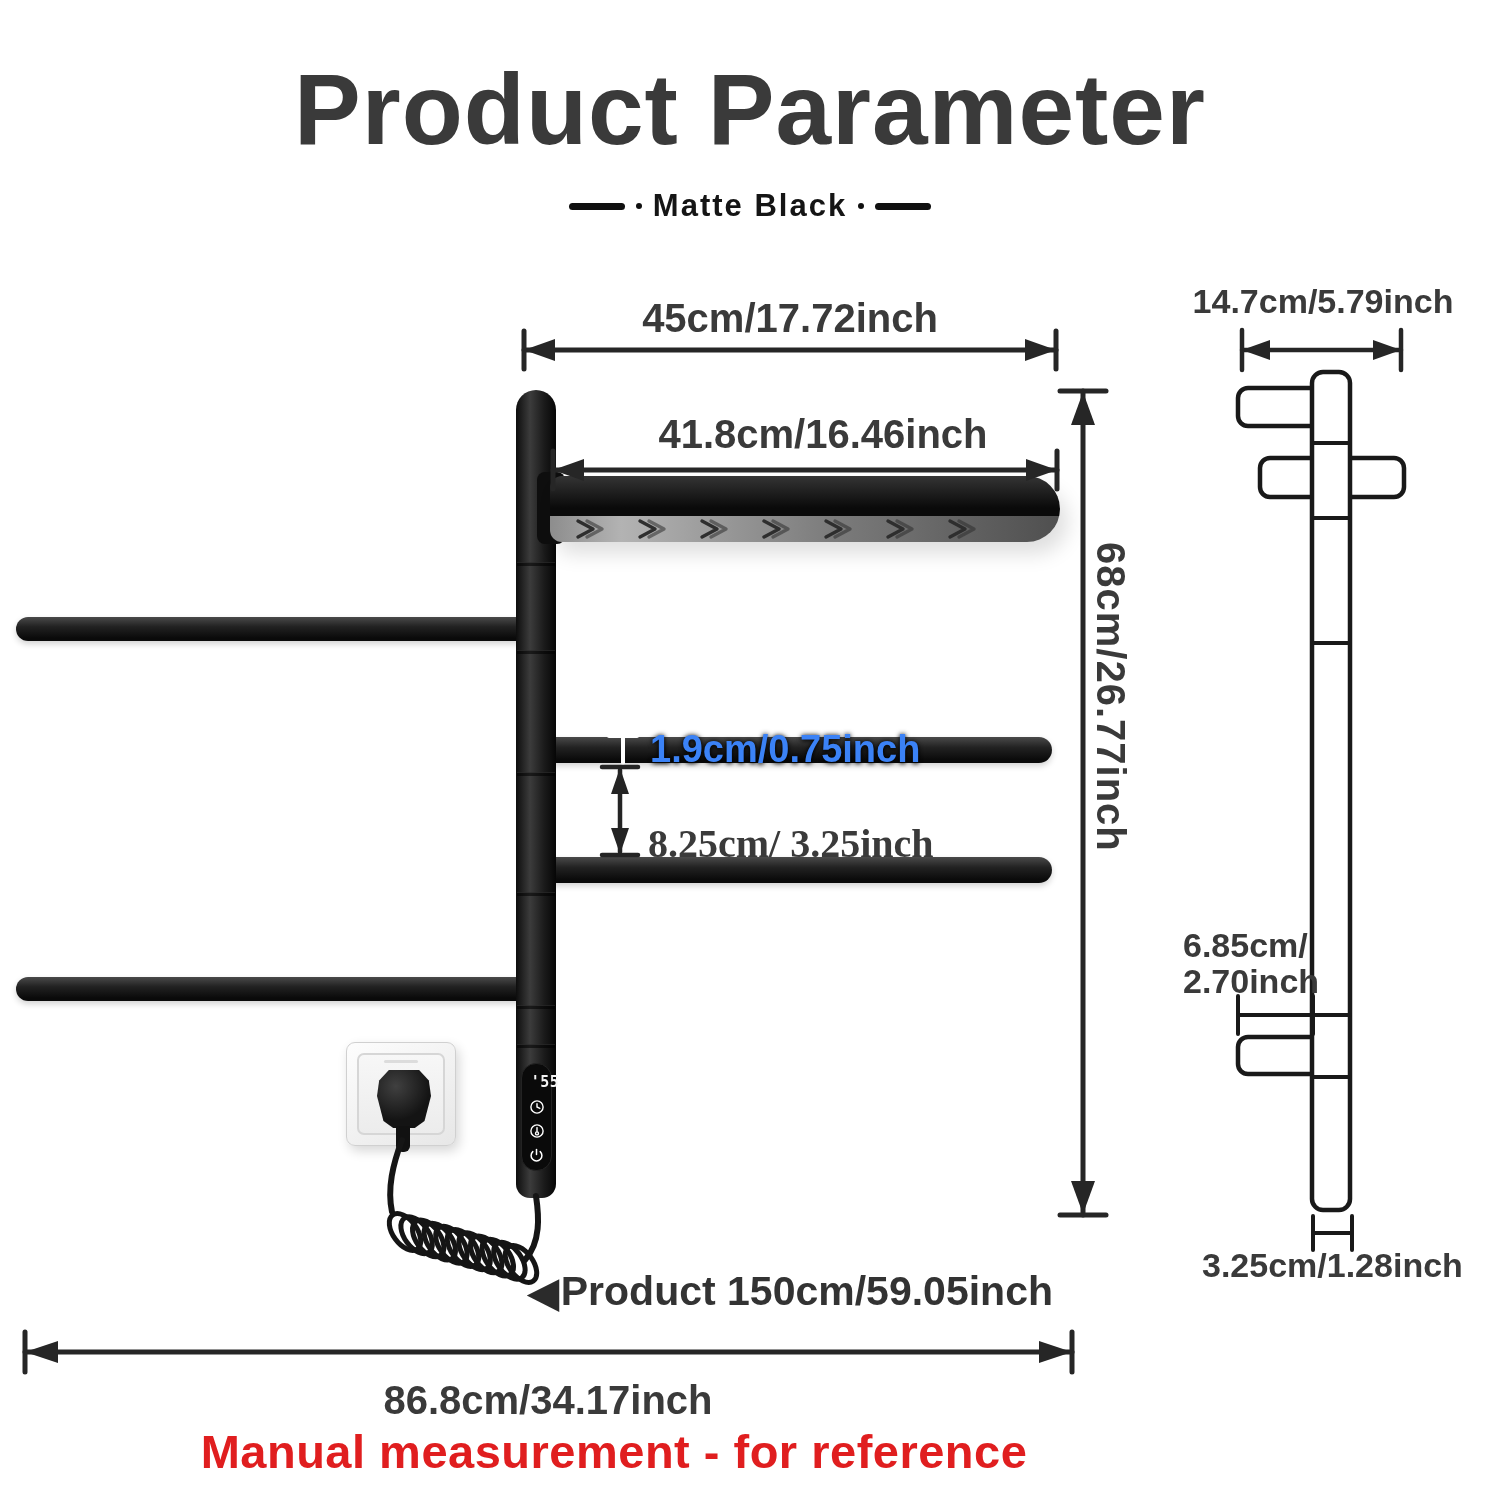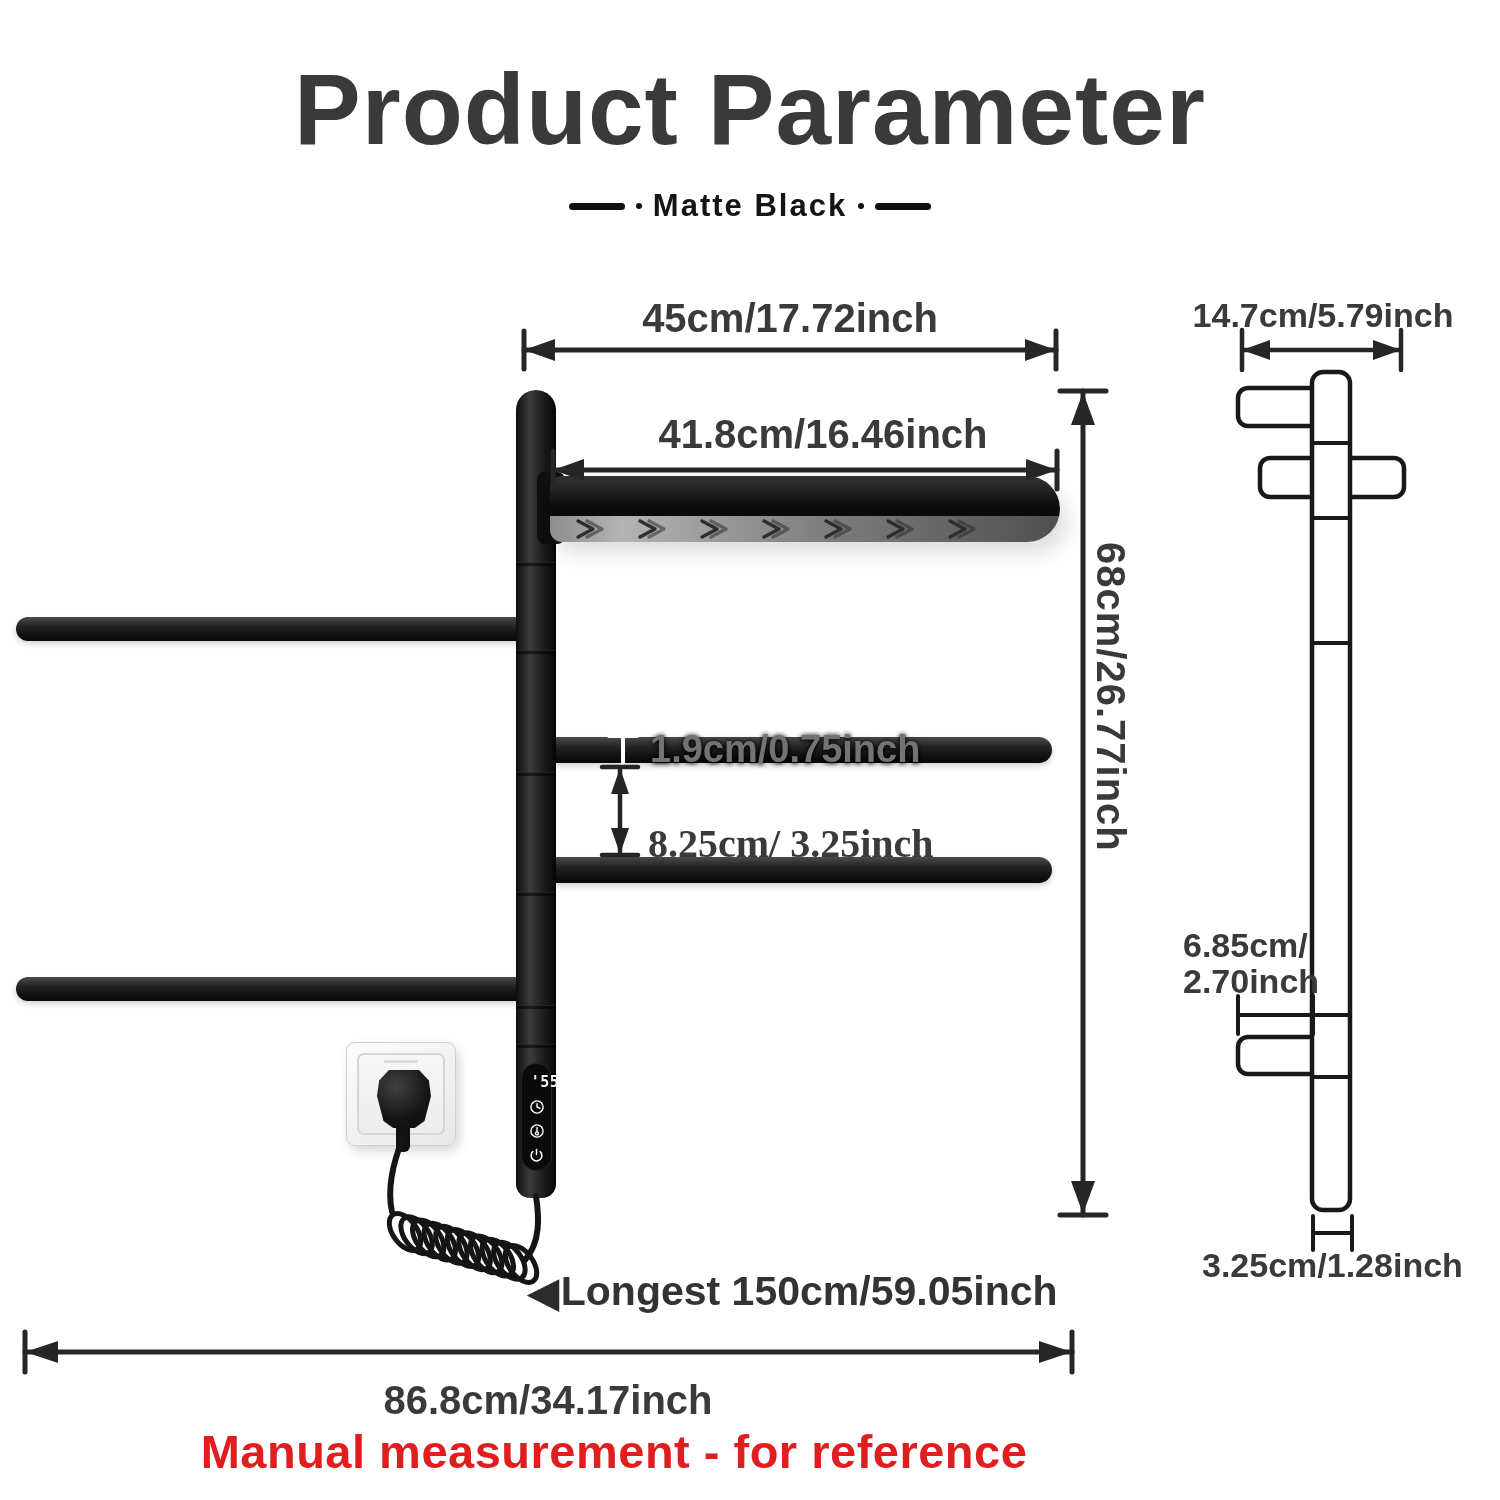--- a/index.html
+++ b/index.html
@@ -39,21 +39,21 @@
   .plug-neck{background:#111;border-radius:0 0 6px 6px;}
 
   
   .controller{background:#0a0a0a;border:1px solid #232323;border-radius:15px;display:flex;flex-direction:column;
               align-items:center;padding-top:9px;gap:8px;box-sizing:border-box;}
   .ctrl-display{font-family:"DejaVu Sans Mono",monospace;font-size:15px;font-weight:700;color:#f4f4f4;letter-spacing:.5px;margin-left:17px;}
 
   
   .dim-label{font-size:40px;font-weight:700;color:var(--ink,#3a3a3a);white-space:nowrap;}
   .dim-label.small{font-size:34px;}
-  .dim-label.white{color:#737373;text-shadow:0 0 5px rgba(0,0,0,.85),0 2px 4px rgba(0,0,0,.6);}
+  .dim-label.white{color:#3b82f6;text-shadow:0 0 5px rgba(0,0,0,.85),0 2px 4px rgba(0,0,0,.6);}
   .dim-label.vertical{writing-mode:vertical-rl;text-orientation:mixed;letter-spacing:1px;}
   .center{text-align:center;}
   .longest-row{display:flex;align-items:center;font-size:41px;font-weight:700;color:#333;}
   .longest-row .tri{font-size:40px;line-height:1;margin-right:2px;color:#2b2b2b;}
 
   .note{left:0;top:1424px;width:1228px;text-align:center;font-size:47px;font-weight:700;
         color:var(--accent-red,#e01e1f);letter-spacing:.5px;}
 
   svg{display:block;overflow:visible;}
   .mline{stroke:#262626;stroke-width:5;stroke-linecap:round;}
@@ -202,35 +202,35 @@
         <line x1="22" y1="10" x2="22" y2="92"></line>
         <line x1="4" y1="95" x2="40" y2="95"></line>
       </g>
       <polygon fill="#242424" points="22,8 13,34 31,34"></polygon>
       <polygon fill="#242424" points="22,94 13,68 31,68"></polygon>
     </svg>
     <div class="abs dim-label" style="left:648px;top:820px;font-family:Liberation Serif, serif;">8.25cm/ 3.25inch</div>
 
     <div class="abs longest-row" style="left:528px;top:1268px;">
       <span class="tri">◀</span>
-      <span>Longest 150cm/59.05inch</span>
+      <span>Product 150cm/59.05inch</span>
     </div>
 
     <svg class="abs" style="left:16px;top:1330px;" width="1064" height="44" viewBox="0 0 1064 44">
       <line class="mline" x1="9" y1="22" x2="1056" y2="22"></line>
       <line class="mline" x1="9" y1="2" x2="9" y2="42"></line>
       <line class="mline" x1="1056" y1="2" x2="1056" y2="42"></line>
       <polygon class="mfill" points="9,22 42,11 42,33"></polygon>
       <polygon class="mfill" points="1056,22 1023,11 1023,33"></polygon>
     </svg>
     <div class="abs dim-label center" style="left:16px;top:1378px;width:1064px;">86.8cm/34.17inch</div>
   </div>
 
   <div>
-    <div class="abs dim-label small center" style="left:1185px;top:296px;width:276px;">14.7cm/5.79inch</div>
+    <div class="abs dim-label small center" style="left:1185px;top:282px;width:276px;">14.7cm/5.79inch</div>
 
     <svg class="abs" style="left:1180px;top:280px;" width="310" height="1010" viewBox="0 0 310 1010">
       <g fill="#fff" stroke="#191919" stroke-width="4.5" stroke-linejoin="round" stroke-linecap="round">
 
         <rect x="58" y="108" width="86" height="38" rx="10"></rect>
 
         <rect x="58" y="757" width="82" height="37" rx="10"></rect>
 
         <rect x="80" y="178" width="144" height="39" rx="10"></rect>
 

